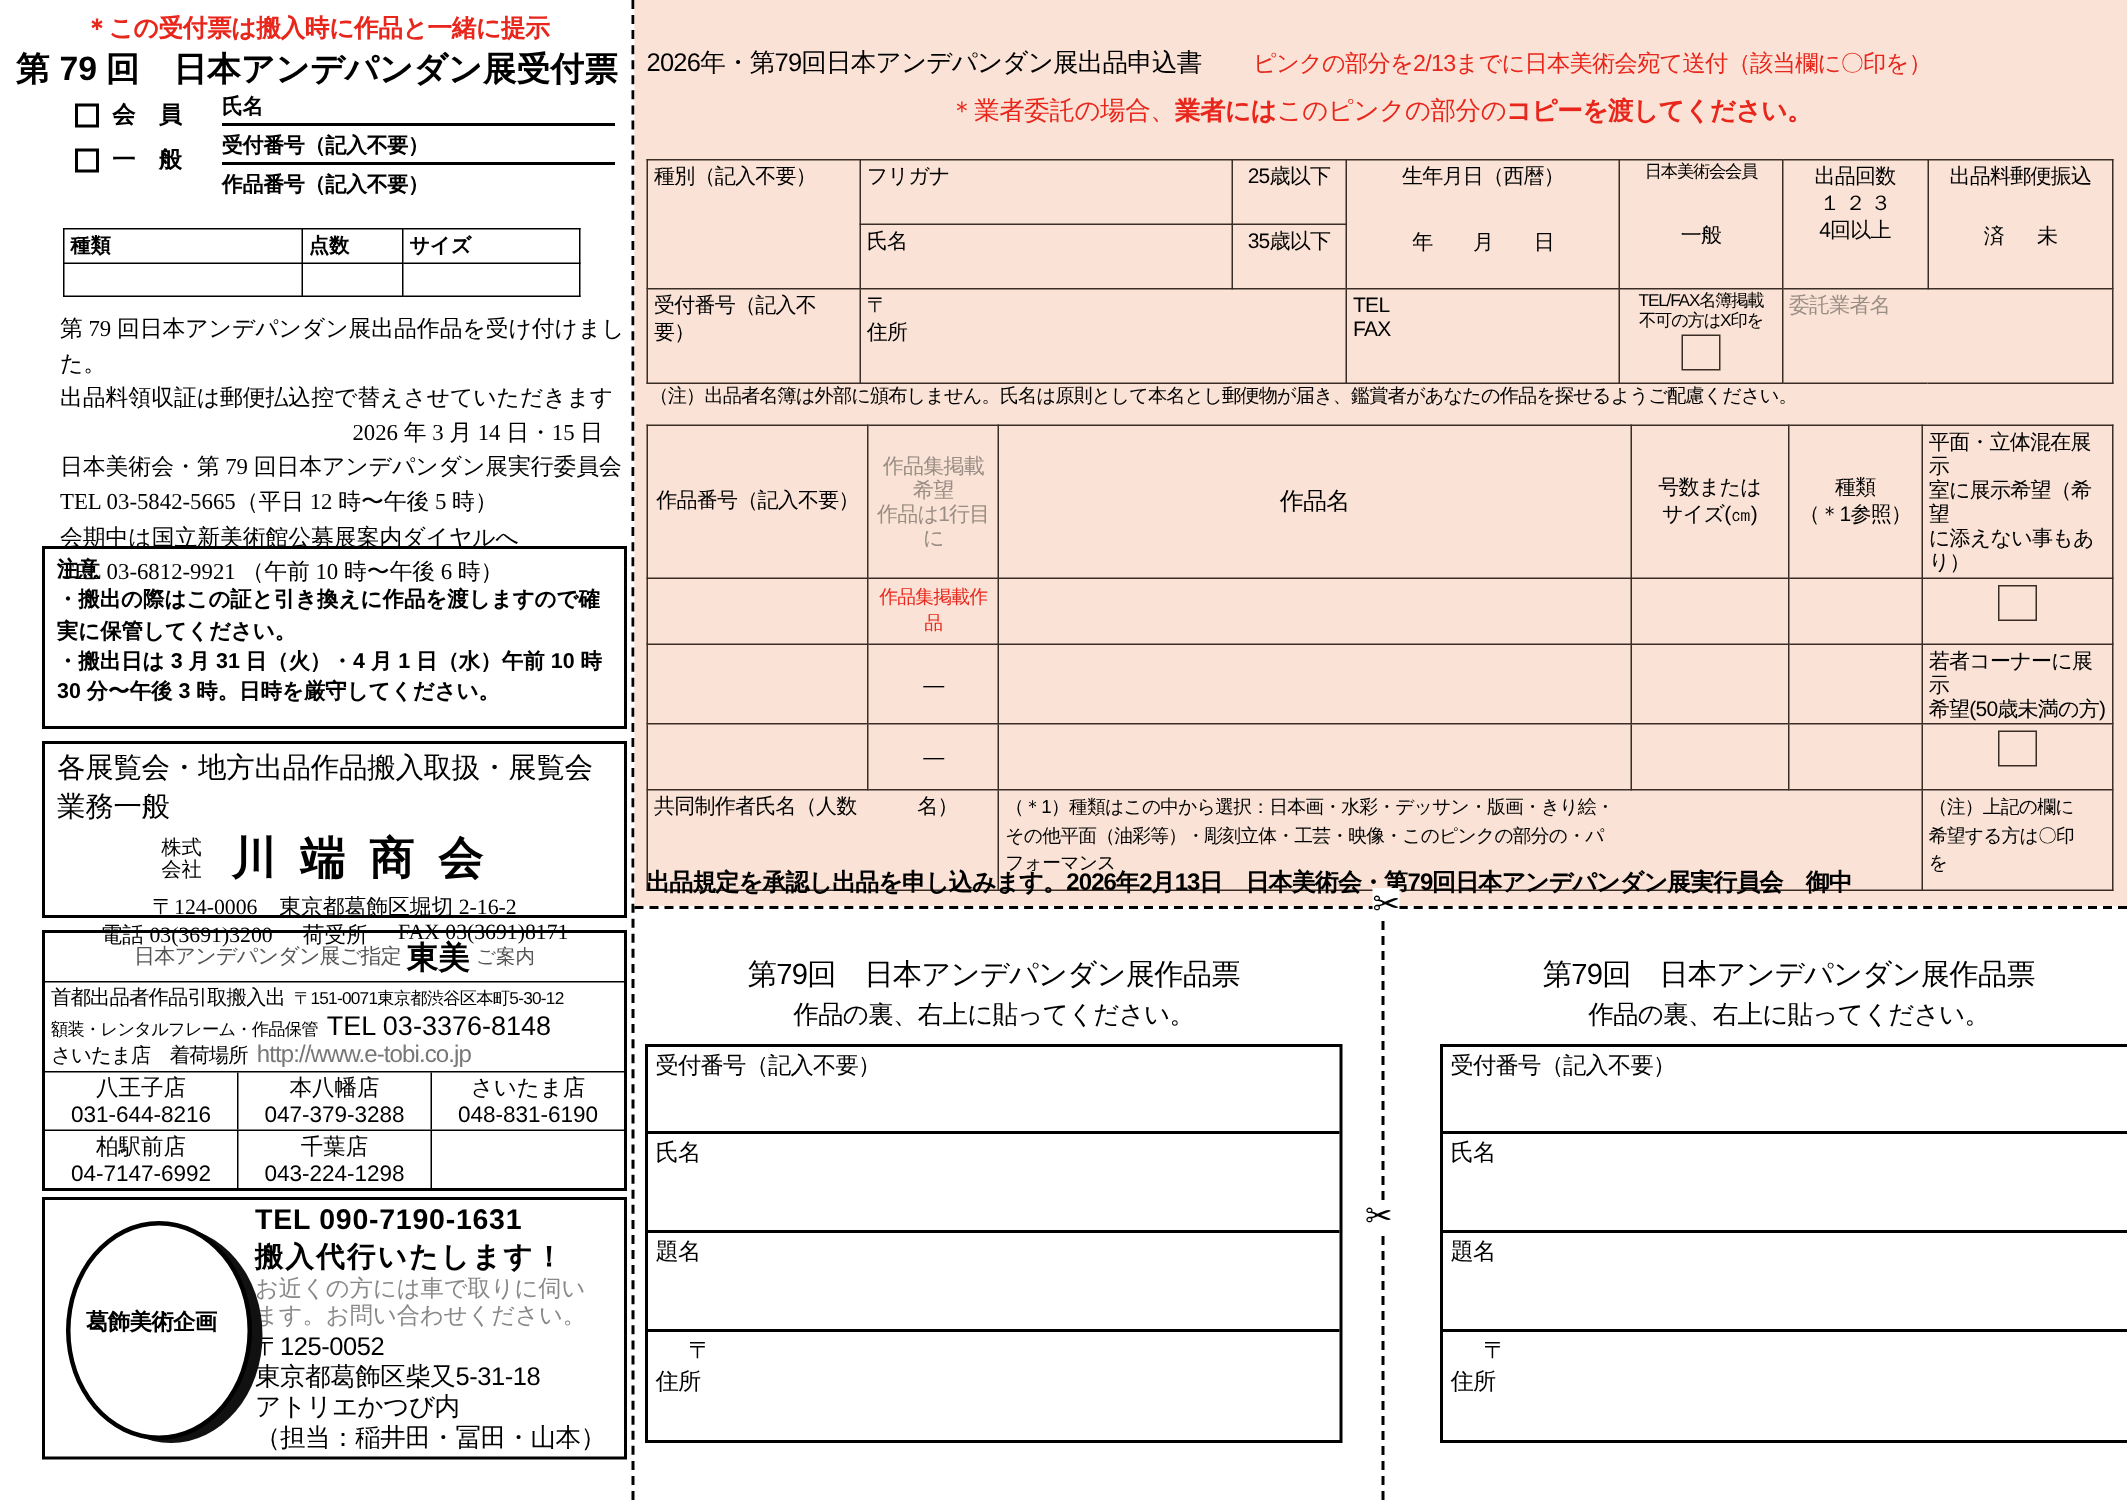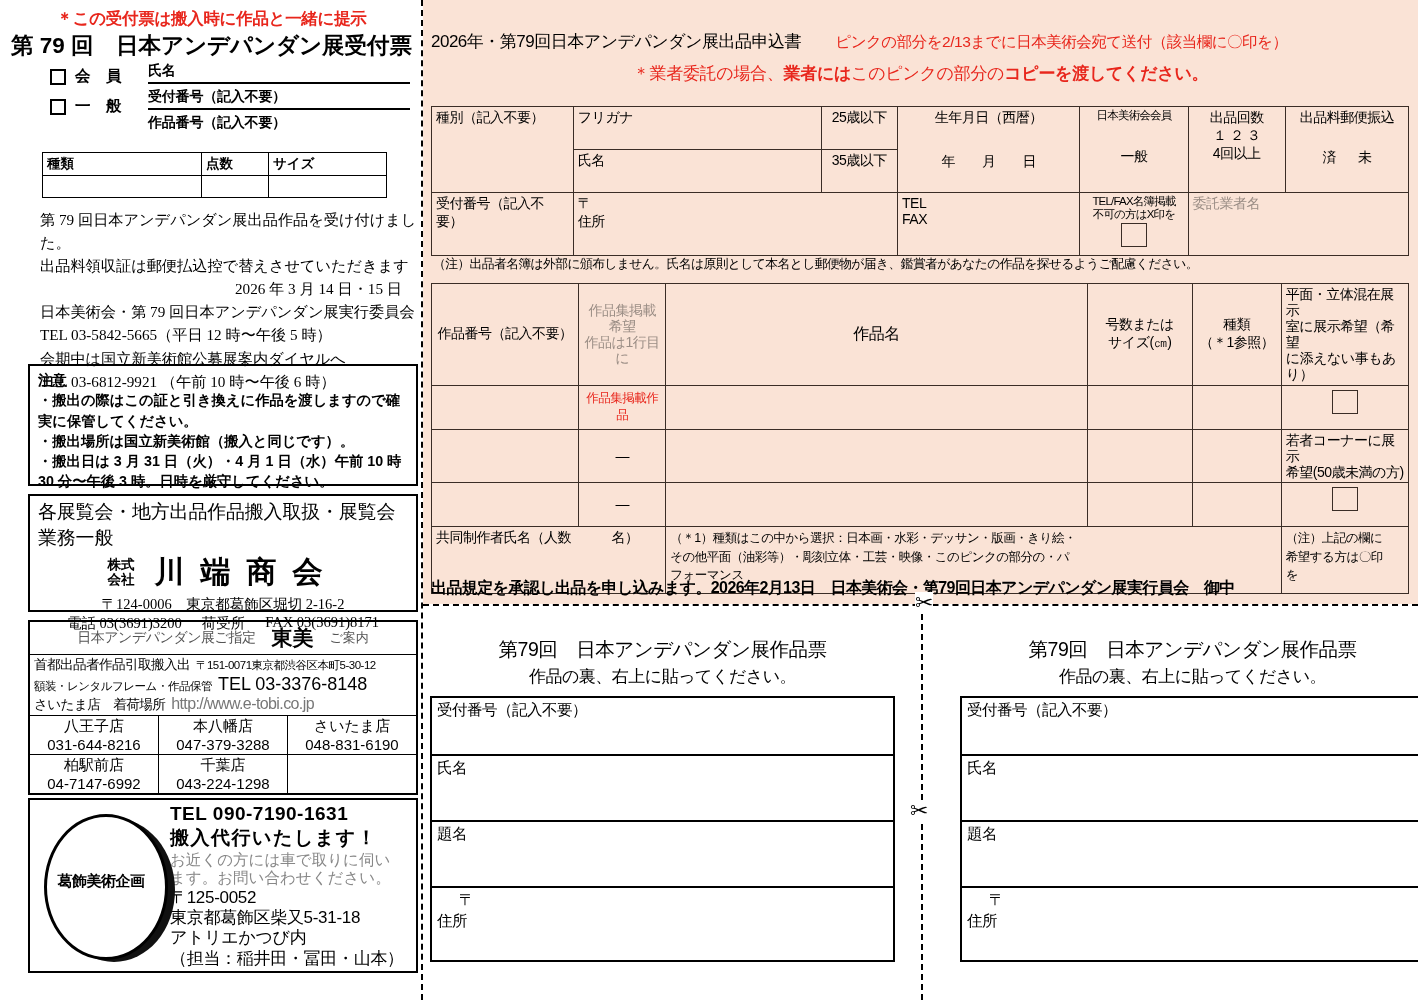--- a/index.html
+++ b/index.html
@@ -46,27 +46,27 @@
     position:absolute;left:28px;top:364px;width:390px;height:122px;
     border:2px solid #000;box-sizing:border-box;padding:4px 8px;
     font-size:14.3px;line-height:1.42;font-weight:bold;
   }
   .l-kawabata{
     position:absolute;left:28px;top:494px;width:390px;height:118px;
     border:2px solid #000;box-sizing:border-box;padding:3px 8px;
   }
   .kw-top{font-size:19px;text-align:left;letter-spacing:-0.2px;font-family:"Liberation Serif",serif;}
   .kw-mid{display:flex;align-items:center;justify-content:center;gap:6px;margin:1px 0 2px 0;}
-  .kw-kk{font-size:13.5px;font-weight:bold;line-height:1.1;text-align:center;}
+  .kw-kk{font-size:13.5px;font-weight:normal;line-height:1.1;text-align:center;}
   .kw-name{font-size:30px;font-weight:bold;letter-spacing:16px;padding-left:14px;}
   .kw-addr{font-size:14.5px;font-family:"Liberation Serif",serif;text-align:center;}
   .kw-tel{font-size:14.5px;font-family:"Liberation Serif",serif;display:flex;gap:20px;justify-content:center;}
 
   .l-tobi{position:absolute;left:28px;top:620px;width:390px;border:2px solid #000;box-sizing:border-box;}
-  .tobi-head{border-bottom:1.5px solid #000;text-align:center;padding:2px 0;display:flex;align-items:center;justify-content:center;gap:16px;}
+  .tobi-head{border-bottom:1.5px solid #000;text-align:center;padding:2px 0;display:flex;align-items:center;justify-content:center;gap:4px;}
   .tobi-head .t1{font-size:14px;color:#555;letter-spacing:-0.5px;}
   .tobi-head .t2{font-size:21px;font-weight:bold;}
   .tobi-head .t3{font-size:13px;color:#555;}
   .tobi-body{border-bottom:1.5px solid #000;padding:1px 4px;}
   .tobi-r{display:flex;align-items:baseline;gap:6px;font-size:13.6px;letter-spacing:-0.6px;white-space:nowrap;}
   .tobi-r .small{font-size:11.5px;letter-spacing:-0.5px;}
   .tobi-r .tel{font-size:18px;letter-spacing:0px;}
   .tobi-r .url{font-size:16px;color:#777;}
   .tobi-grid{display:flex;border-bottom:1.5px solid #000;}
   .tobi-grid:last-child{border-bottom:none;}
@@ -189,21 +189,20 @@
       <div class="rightdate">2026 年 3 月 14 日・15 日</div>
       <div>日本美術会・第 79 回日本アンデパンダン展実行委員会</div>
       <div>TEL 03-5842-5665（平日 12 時〜午後 5 時）</div>
       <div>会期中は国立新美術館公募展案内ダイヤルへ</div>
       <div>TEL 03-6812-9921 （午前 10 時〜午後 6 時）</div>
     </div>
 
     <div class="l-note">
       <div>注意</div>
       <div>・搬出の際はこの証と引き換えに作品を渡しますので確実に保管してください。</div>
-      <div>・搬出場所は国立新美術館（搬入と同じです）。</div>
       <div>・搬出日は 3 月 31 日（火）・4 月 1 日（水）午前 10 時 30 分〜午後 3 時。日時を厳守してください。</div>
     </div>
 
     <div class="l-kawabata">
       <div class="kw-top">各展覧会・地方出品作品搬入取扱・展覧会業務一般</div>
       <div class="kw-mid">
         <span class="kw-kk">
           <span style="display:block">株式</span>
           <span style="display:block">会社</span>
         </span>

